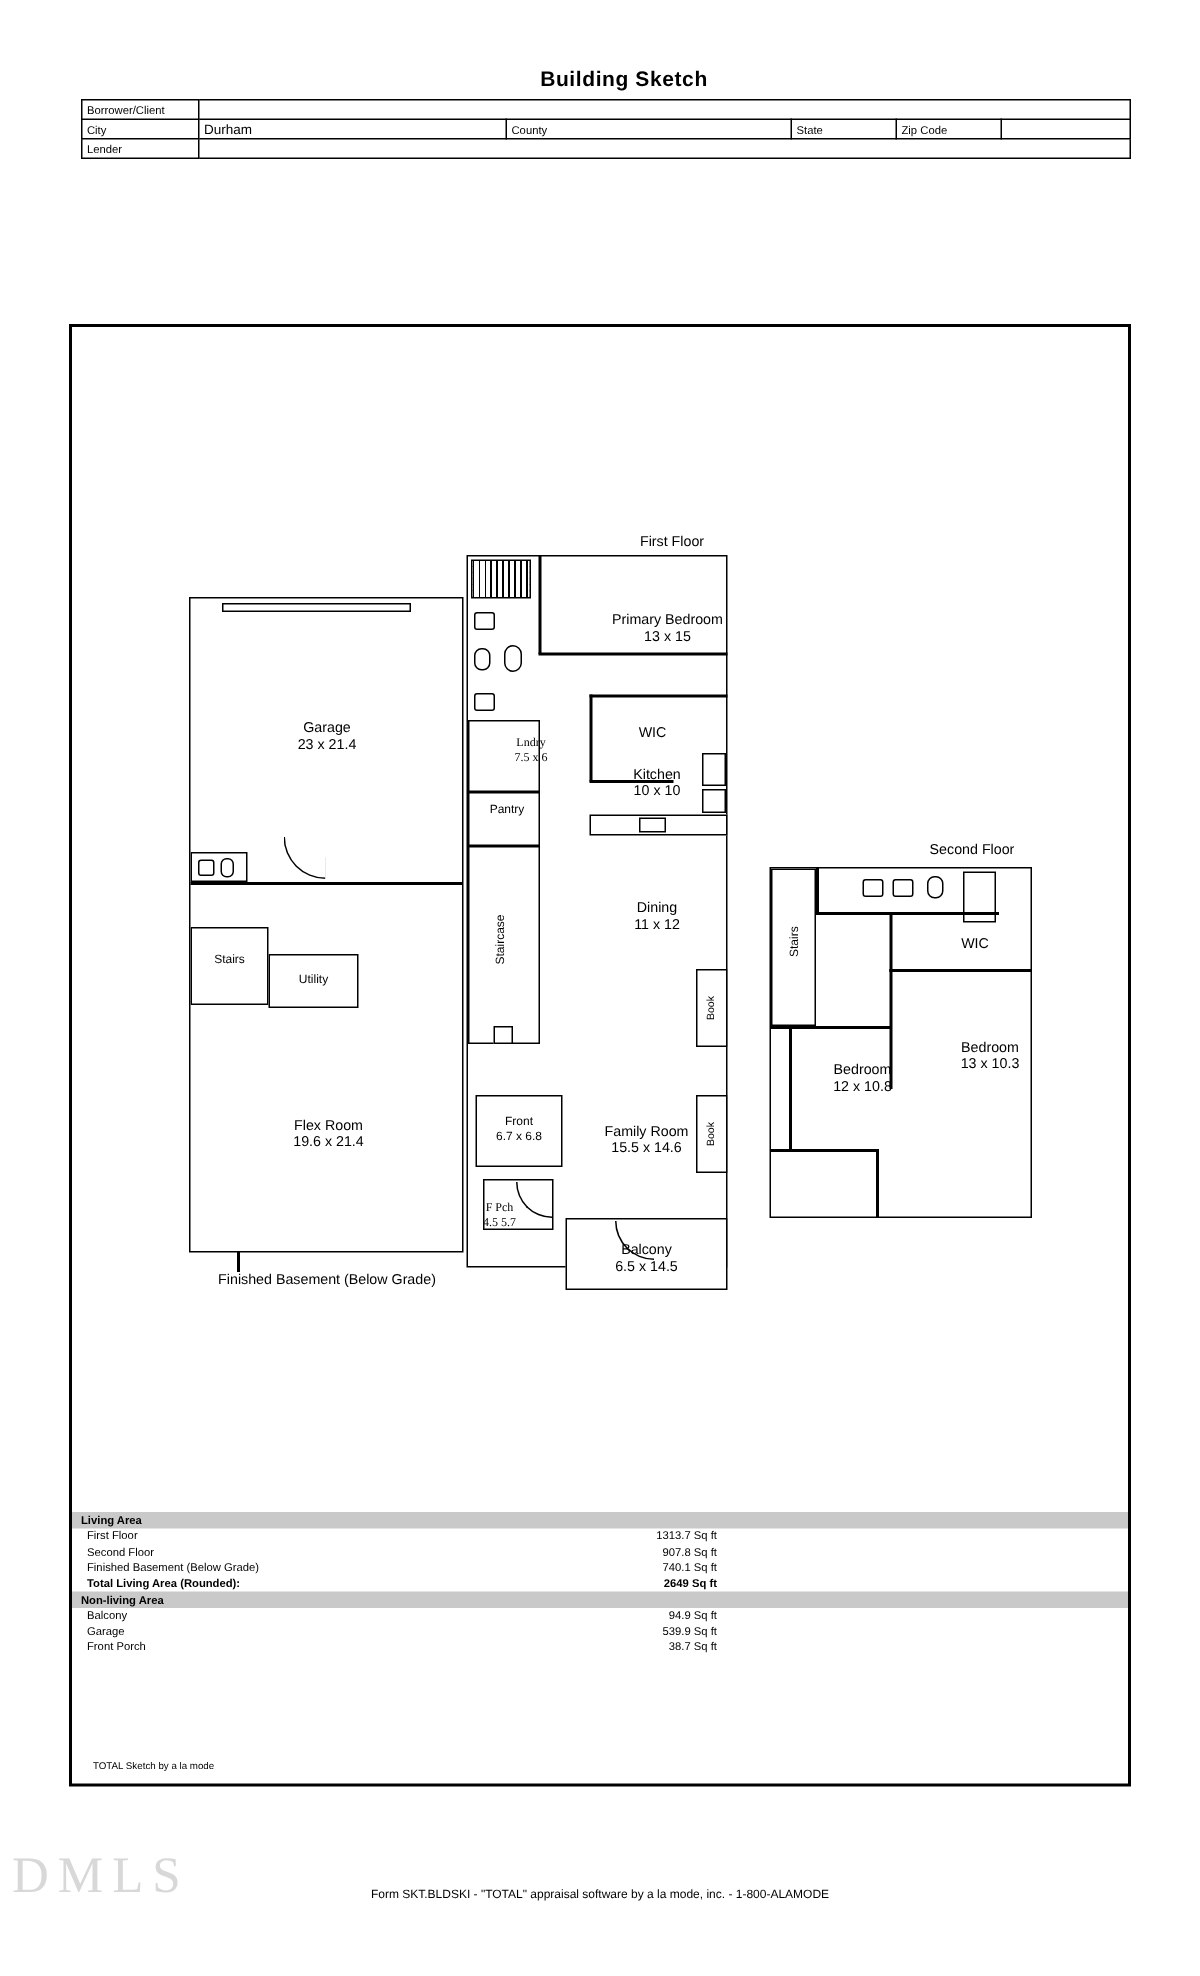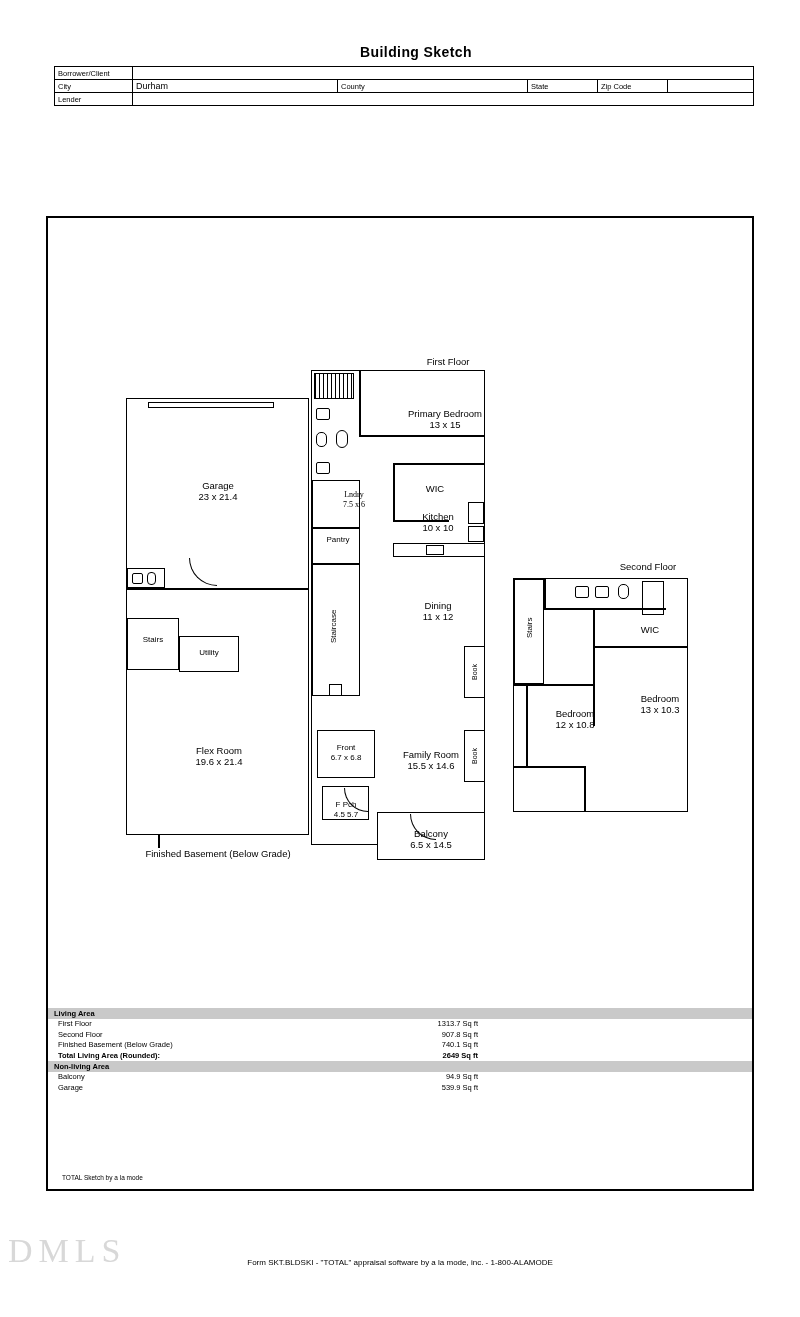--- a/index.html
+++ b/index.html
@@ -254,21 +254,21 @@
       <div class="lbl-txt small vert" style="left:281px; top:373px; height:70px;">Staircase</div>
       <div class="lbl-txt" style="left:345px; top:382px; width:90px;">
         <span>Dining</span><br><span>11 x 12</span>
       </div>
       <div class="lbl-txt small" style="left:268px; top:525px; width:60px;">
         <span>Front</span><br><span>6.7 x 6.8</span>
       </div>
       <div class="lbl-txt" style="left:331px; top:531px; width:104px;">
         <span>Family Room</span><br><span>15.5 x 14.6</span>
       </div>
-      <div class="lbl-txt small" style="left:272px; top:582px; width:52px;">
+      <div class="lbl-txt small" style="left:259px; top:582px; width:52px;font-family:Liberation Serif, serif;">
         <span>F Pch</span><br><span>4.5 5.7</span>
       </div>
       <div class="lbl-txt" style="left:337px; top:610px; width:92px;">
         <span>Balcony</span><br><span>6.5 x 14.5</span>
       </div>
       <div class="lbl-txt tiny vert" style="left:423px; top:438px; height:32px;">Book</div>
       <div class="lbl-txt tiny vert" style="left:423px; top:522px; height:32px;">Book</div>
 
       <div class="room" style="left:465px; top:360px; width:175px; height:234px;"></div>
 
@@ -329,18 +329,22 @@
     <div class="area-band">Non-living Area</div>
 
     <div class="area-row">
       <span class="nm">Balcony</span>
       <span class="vl">94.9 Sq ft</span>
     </div>
     <div class="area-row">
       <span class="nm">Garage</span>
       <span class="vl">539.9 Sq ft</span>
     </div>
+    <div class="area-row">
+      <span class="nm">Front Porch</span>
+      <span class="vl">38.7 Sq ft</span>
+    </div>
   </div>
 
   <div class="mls-logo">DMLS</div>
   <div class="footer-note">Form SKT.BLDSKI - "TOTAL" appraisal software by a la mode, inc. - 1-800-ALAMODE</div>
 
 </div>
 
 </body></html>

